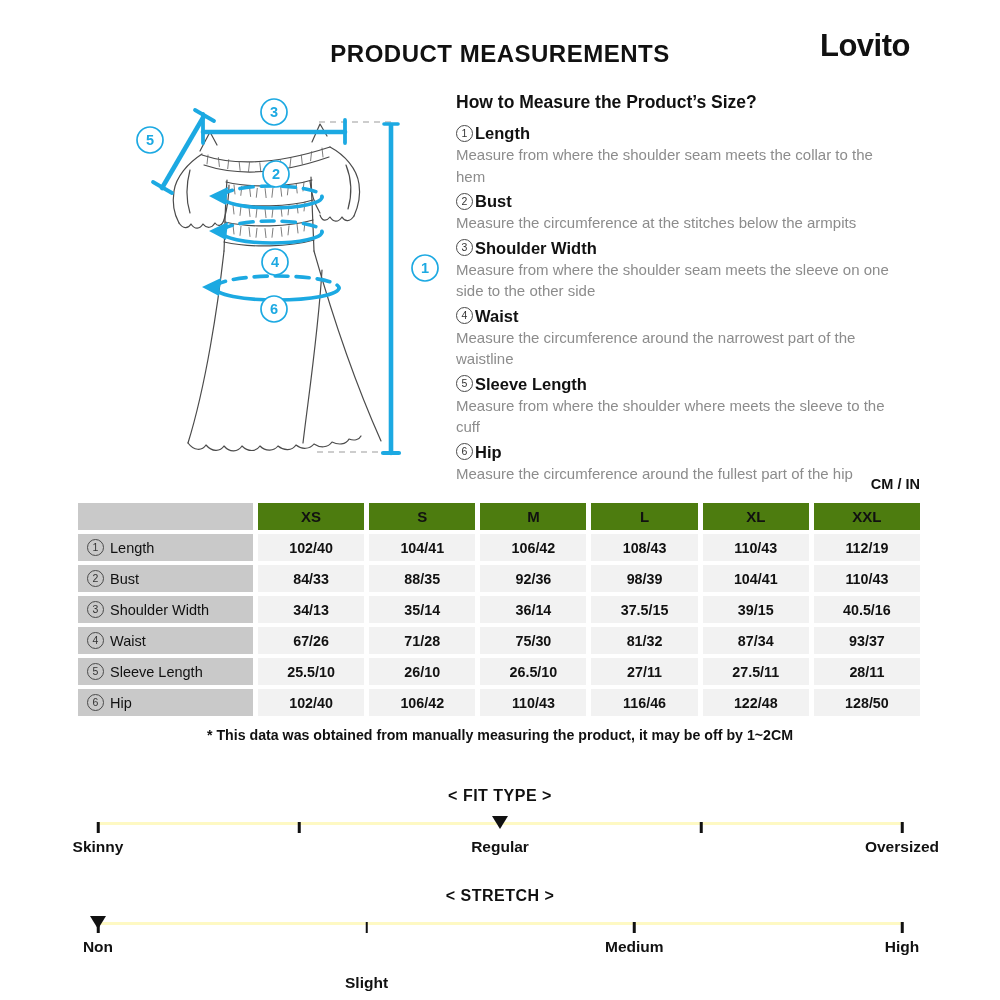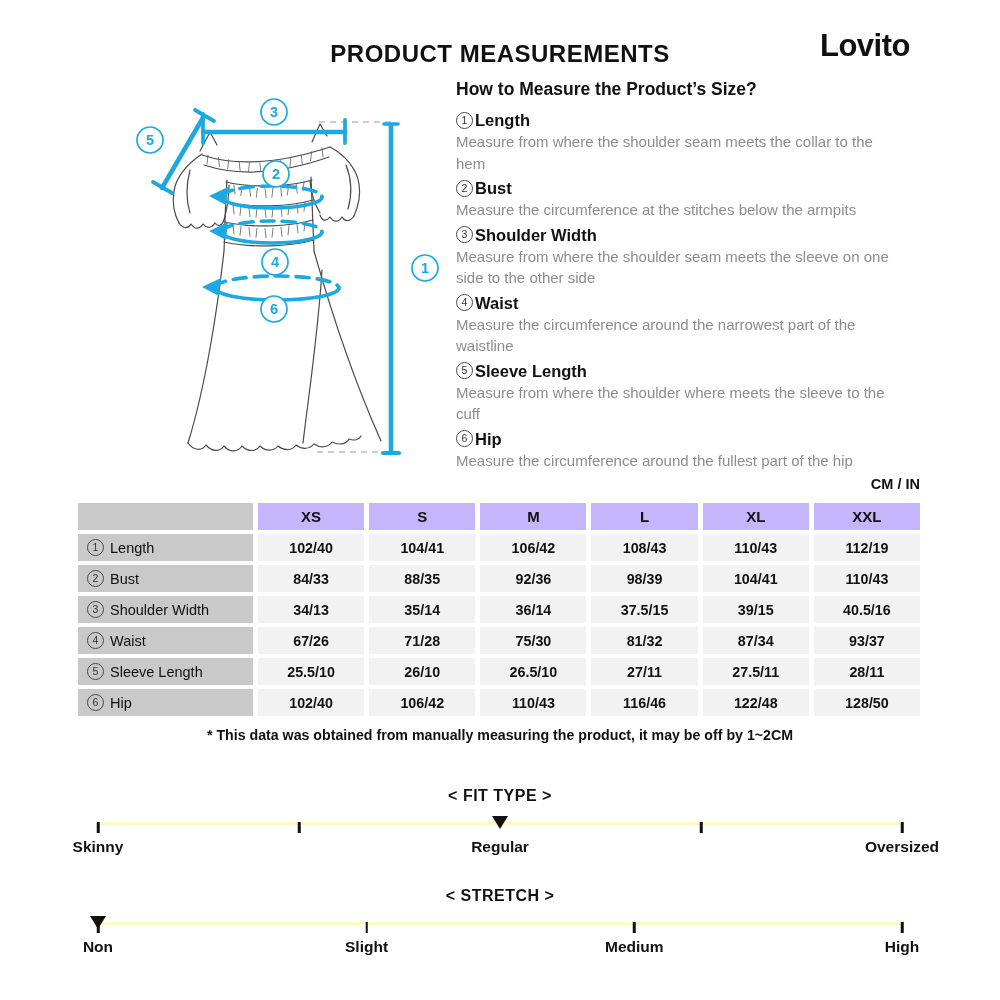--- a/index.html
+++ b/index.html
@@ -5,36 +5,36 @@
   html,body{margin:0;padding:0;background:#fff;}
   .page{position:relative;width:1000px;height:1000px;background:#fff;overflow:hidden;
         font-family:"Liberation Sans","DejaVu Sans",sans-serif;color:#111;}
 
   .title{position:absolute;top:40px;left:0;width:1000px;text-align:center;
          font-size:24px;font-weight:800;letter-spacing:.5px;}
   .brand{position:absolute;top:28px;right:90px;font-size:31px;font-weight:800;letter-spacing:-.5px;}
 
   .diagram{position:absolute;left:100px;top:85px;}
 
-  .guide{position:absolute;left:456px;top:79px;width:452px;}
+  .guide{position:absolute;left:456px;top:92px;width:452px;}
   .guide-heading{font-size:17.5px;font-weight:700;margin-bottom:9px;}
   .guide-term{font-size:16.5px;font-weight:700;line-height:22px;margin-top:3px;
               display:flex;align-items:center;gap:2px;}
   .num-circle{display:inline-flex;align-items:center;justify-content:center;
               width:15px;height:15px;border:1px solid #4a4a4a;border-radius:50%;
               font-size:10.5px;font-weight:400;color:#333;flex:0 0 15px;line-height:1;}
   .guide-desc{font-size:15px;line-height:21.5px;color:#8c8c8c;width:440px;}
 
   .units{position:absolute;top:476px;right:80px;font-size:14.5px;font-weight:700;}
 
   .size-table{position:absolute;left:78px;top:503px;width:842px;
               display:grid;grid-template-columns:175px repeat(6,1fr);gap:4px 5px;}
   .st-cell{height:27px;display:flex;align-items:center;justify-content:center;}
   .st-corner{background:#c9c9c9;}
-  .st-head{background:#c4b5fd;font-weight:700;font-size:15px;}
+  .st-head{background:#4d7c0f;font-weight:700;font-size:15px;}
   .st-label{background:#c9c9c9;justify-content:flex-start;padding-left:9px;font-size:14.5px;gap:6px;}
   .st-val{background:#f2f2f2;font-weight:700;font-size:14.3px;}
 
   .footnote{position:absolute;top:727px;left:0;width:1000px;text-align:center;
             font-size:14.2px;font-weight:700;}
 
   .scale{position:absolute;left:0;width:1000px;}
   .scale-title{text-align:center;font-size:16px;font-weight:800;letter-spacing:.5px;line-height:24px;}
   .scale-line{position:relative;margin:14px 98px 0;height:3px;background:#fef9c3;}
   .tick{position:absolute;top:0;width:2.5px;height:11px;background:#111;transform:translateX(-50%);}
@@ -245,19 +245,19 @@
     </section>
   <section class="scale" style="top:884px">
       <div class="scale-title">&lt; STRETCH &gt;</div>
       <div class="scale-line">
         <div class="tick" style="left: 0%;"></div>
         <div class="tick" style="left: 33.4%;"></div>
         <div class="tick" style="left: 66.7%;"></div>
         <div class="tick" style="left: 100%;"></div>
         <div class="marker" style="left: 0%;"></div>
         <div class="scale-label" style="left: 0%;">Non</div>
-        <div class="scale-label" style="left: 33.4%;">Slight</div>
+        <div class="scale-label" style="left: 33.4%; margin-top: 36px;">Slight</div>
         <div class="scale-label" style="left: 66.7%;">Medium</div>
         <div class="scale-label" style="left: 100%;">High</div>
       </div>
     </section>
 
 </div>
 
 </body></html>

